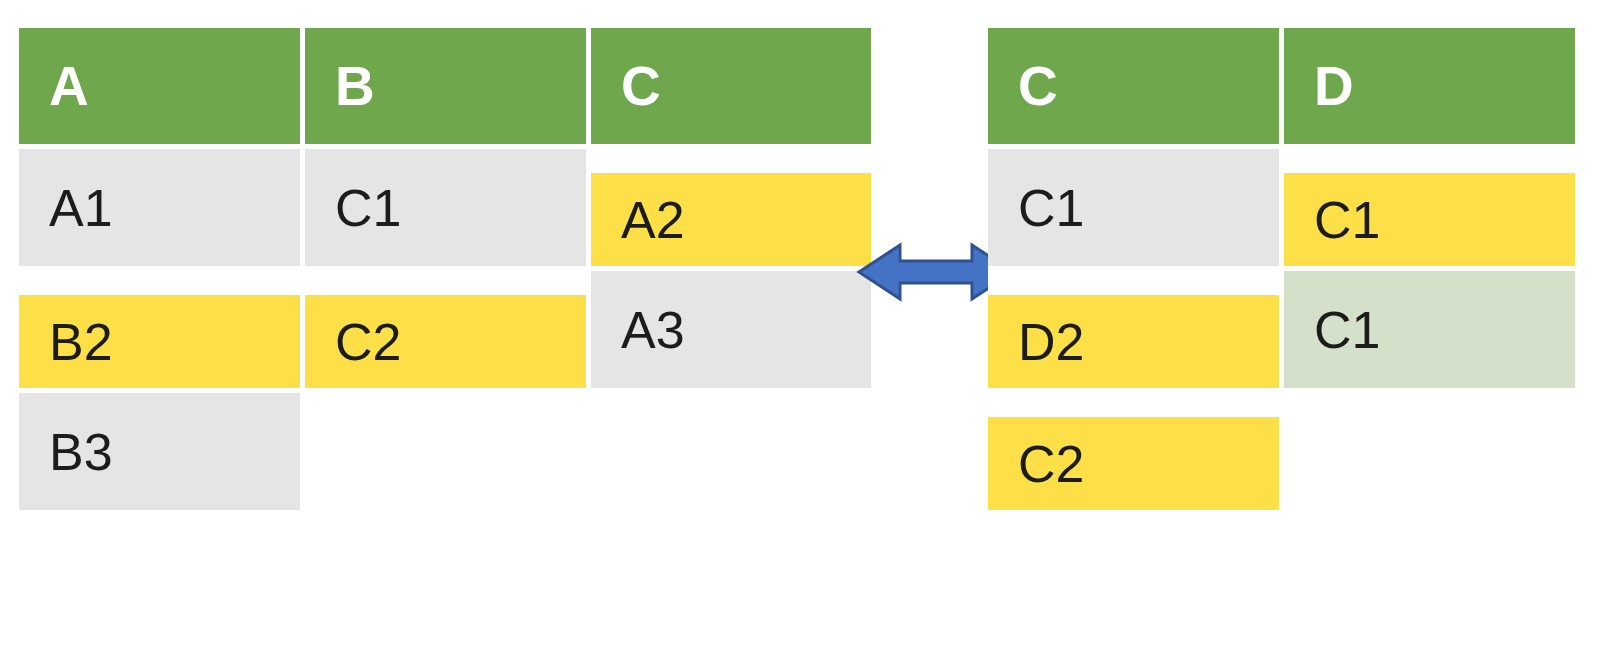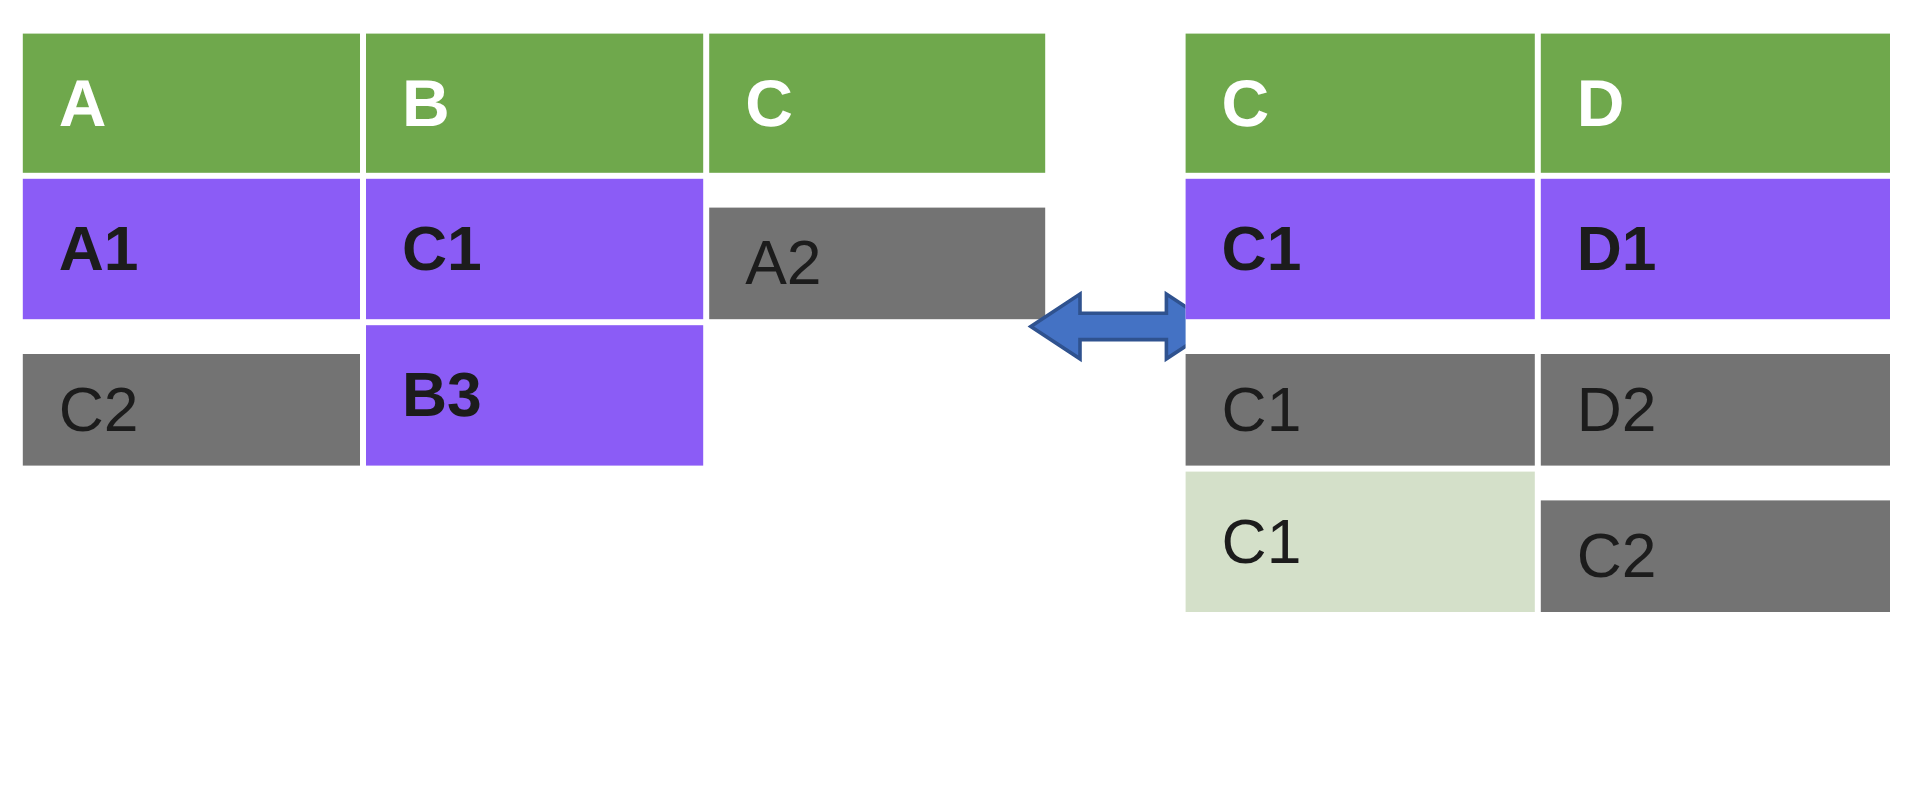--- a/index.html
+++ b/index.html
@@ -44,22 +44,22 @@
     color: #1c1c1c;
     white-space: nowrap;
     overflow: hidden;
   }
   .hdr {
     background: #6FA84C;
     color: #ffffff;
     font-weight: 700;
     font-size: 55px;
   }
-  .band-dark  { background: #8b5cf6; font-weight: bold; }
-  .band-light { background: #737373; margin-top: 24px; }
+  .band-dark  { background: #e5e5e5; }
+  .band-light { background: #fde047; margin-top: 24px; }
   .band-dark2 { background: #D4E0C9; }
   .arrow-wrap {
     position: absolute;
     left: 856px;
     top: 240px;
     width: 160px;
     height: 64px;
   }
   .arrow-wrap svg { display: block; width: 100%; height: 100%; }
 </style>
@@ -70,37 +70,38 @@
 
   <div class="tbl tbl-left">
     <div class="cell hdr">A</div>
     <div class="cell hdr">B</div>
     <div class="cell hdr">C</div>
 
     <div class="cell band-dark">A1</div>
     <div class="cell band-dark">C1</div>
 
     <div class="cell band-light">A2</div>
+    <div class="cell band-light">B2</div>
     <div class="cell band-light">C2</div>
 
+    <div class="cell band-dark">A3</div>
     <div class="cell band-dark">B3</div>
   </div>
 
   <div class="arrow-wrap">
     <svg viewBox="0 0 160 64" xmlns="http://www.w3.org/2000/svg">
       <polygon points="3,32 44,5 44,21 116,21 116,5 157,32 116,59 116,43 44,43 44,59" fill="#4472C4" stroke="#2F528F" stroke-width="3" stroke-linejoin="miter"></polygon>
     </svg>
   </div>
 
   <div class="tbl tbl-right">
     <div class="cell hdr">C</div>
     <div class="cell hdr">D</div>
 
     <div class="cell band-dark">C1</div>
-    <div class="cell band-dark">D1</div>
 
     <div class="cell band-light">C1</div>
     <div class="cell band-light">D2</div>
 
     <div class="cell band-dark2">C1</div>
 
     <div class="cell band-light">C2</div>
   </div>
 
 </div>

